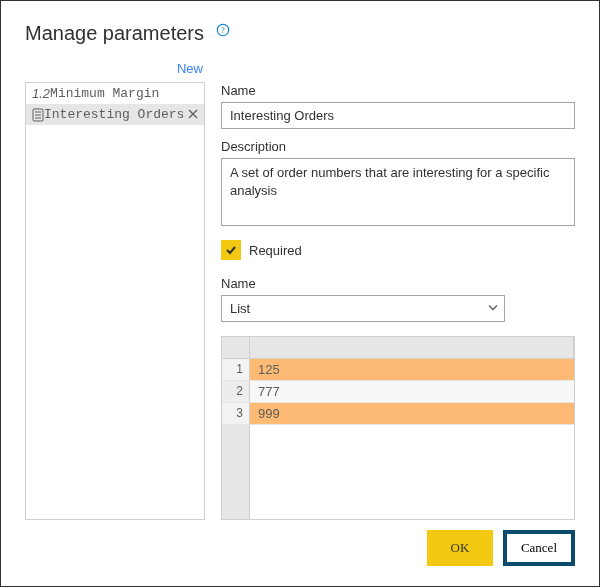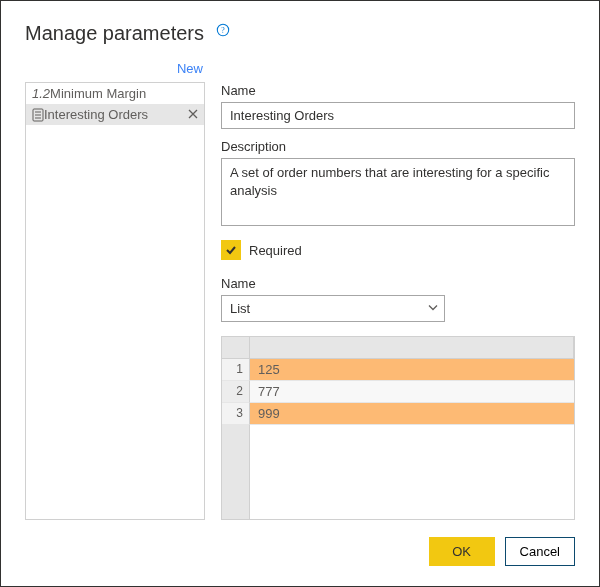--- a/index.html
+++ b/index.html
@@ -55,21 +55,21 @@
     align-items: center;
     padding: 3px 6px;
     font-size: 13px;
     color: #605e5c;
     cursor: pointer;
   }
   .param-item .prefix {
     color: #605e5c;
     font-style: italic;
   }
-  .param-item .label { flex: 1; }
+  .param-item .label { flex: 1; font-family: Liberation Mono, monospace; }
   .param-item.selected { background: #e6e6e6; }
   .param-item .close-x {
     color: #605e5c;
     visibility: hidden;
   }
   .param-item.selected .close-x { visibility: visible; }
   .list-icon svg { display: block; }
 
   .right-pane {
     flex: 1;
@@ -107,21 +107,21 @@
     width: 20px;
     height: 20px;
     background: #f2c811;
     display: flex;
     align-items: center;
     justify-content: center;
   }
   .chk-box svg { display: block; }
   .select-wrap {
     position: relative;
-    width: 224px;
+    width: 284px;
   }
   .select-input {
     width: 100%;
     border: 1px solid #a6a6a6;
     padding: 5px 24px 5px 8px;
     font-family: inherit;
     font-size: 13px;
     color: #323130;
     background: #fff;
   }
@@ -183,23 +183,23 @@
   .footer-buttons {
     position: absolute;
     right: 24px;
     bottom: 20px;
     display: flex;
     gap: 10px;
   }
   .btn {
     min-width: 66px;
     padding: 6px 14px;
-    font-family: Liberation Sans, sans-serif;
-    font-size: 13px;
-    border: 1px solid #0c4a6e;
+    font-family: Liberation Serif, serif;
+    font-size: 13px;
+    border: 4px solid #0c4a6e;
     background: #fff;
     cursor: pointer;
   }
   .btn.primary {
     background: #f2c811;
     border-color: #f2c811;
     color: #323130;
   }
 </style>
 </head>

